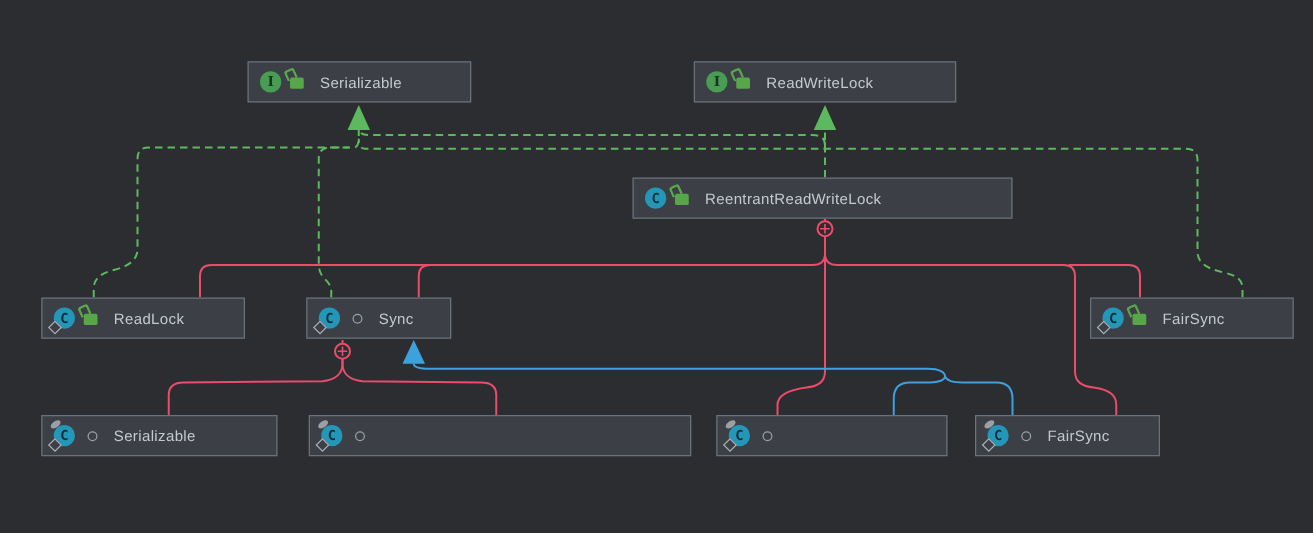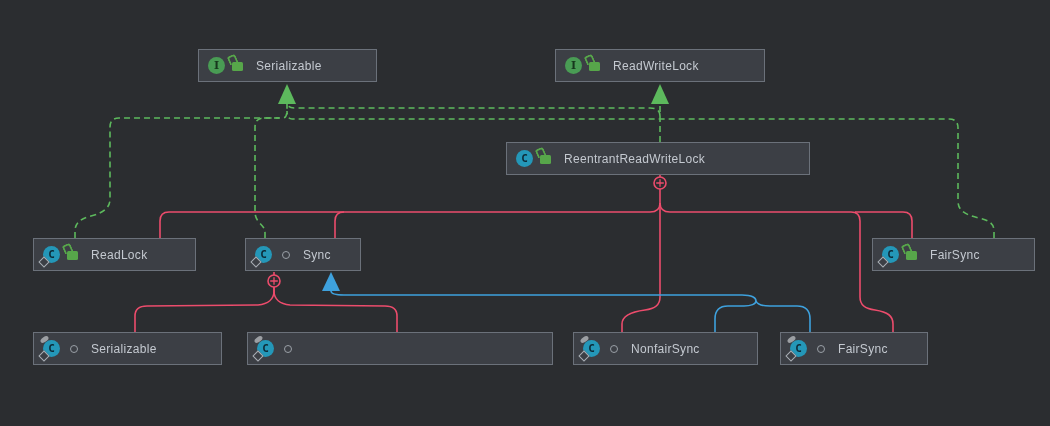--- a/index.html
+++ b/index.html
@@ -181,21 +181,20 @@
     <span class="ring"></span>
   </div>
 
   <div class="node" style="left:573px;top:332px;width:185px;">
     <span class="kicon clazz">
         <span class="circ">C</span>
         <span class="badge-static"></span>
         <span class="badge-final"></span>
       </span>
     <span class="ring"></span>
-    <span class="label">NonfairSync</span>
   </div>
 
   <div class="node" style="left:780px;top:332px;width:148px;">
     <span class="kicon clazz">
         <span class="circ">C</span>
         <span class="badge-static"></span>
         <span class="badge-final"></span>
       </span>
     <span class="ring"></span>
     <span class="label">FairSync</span>

